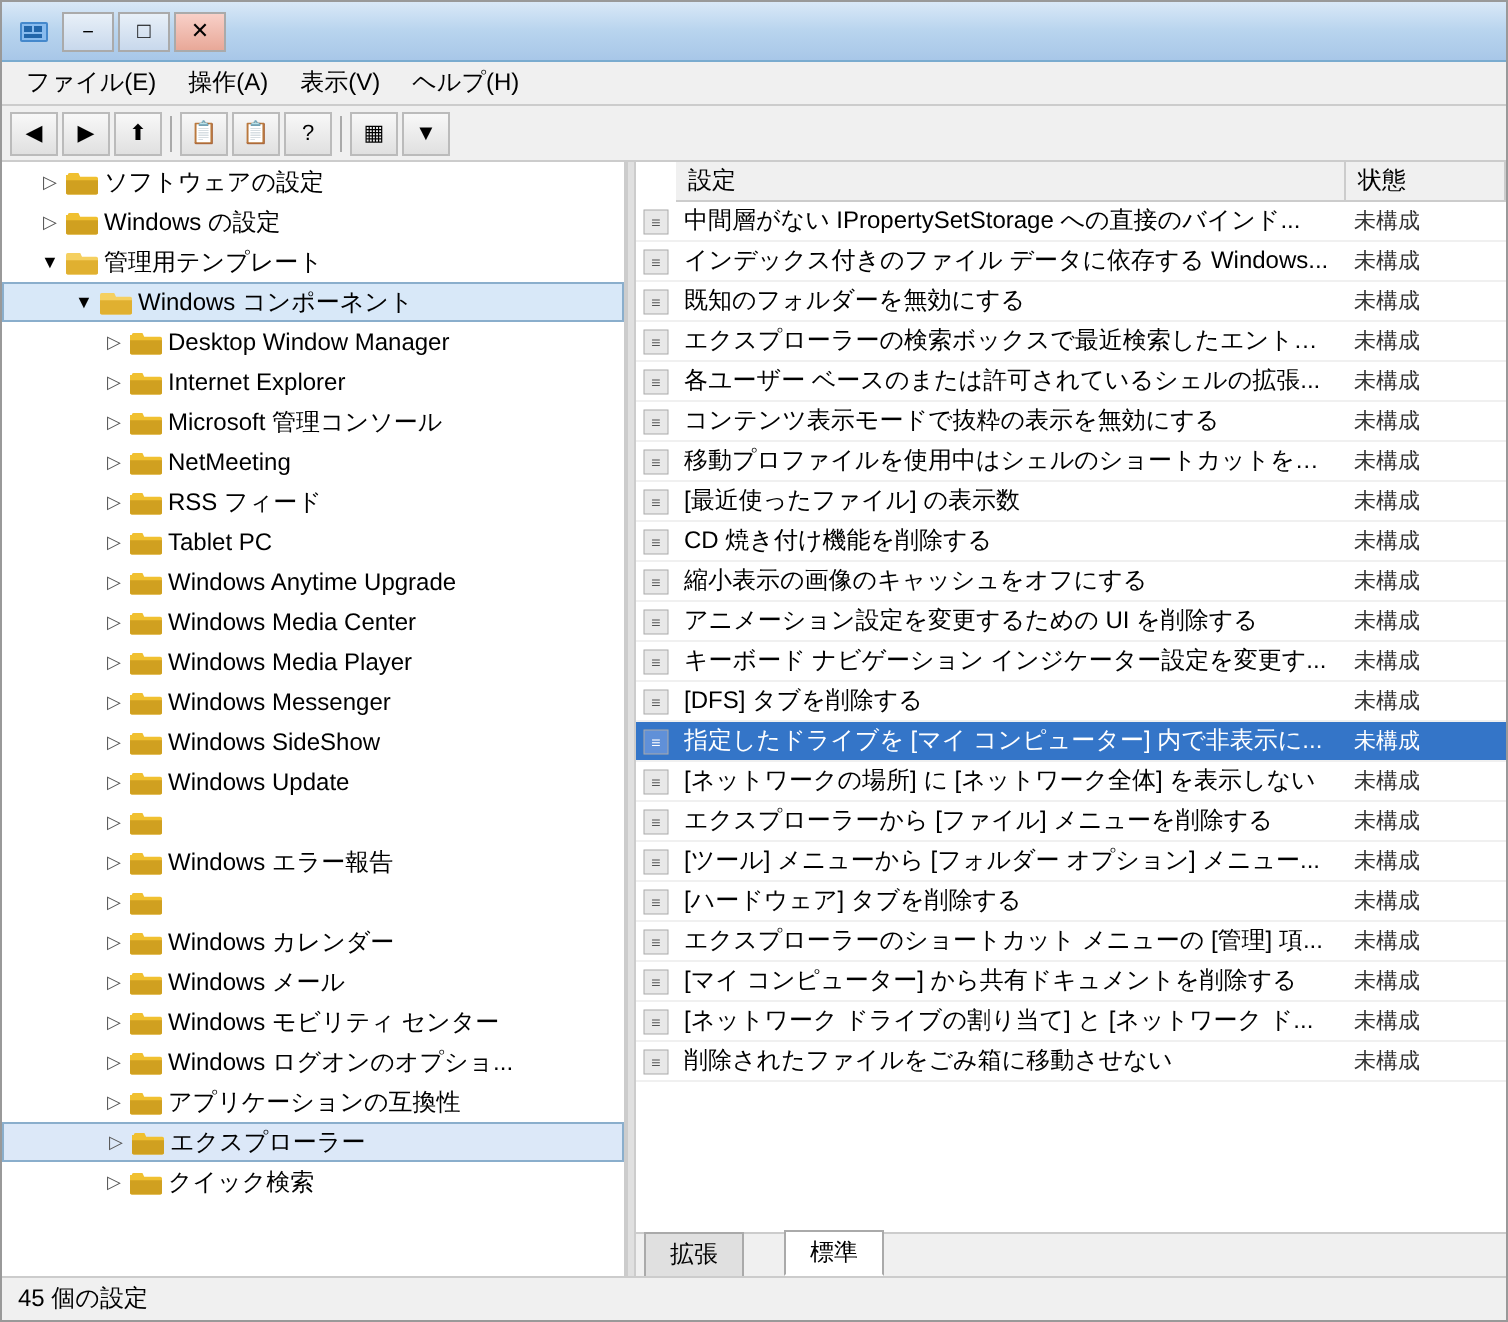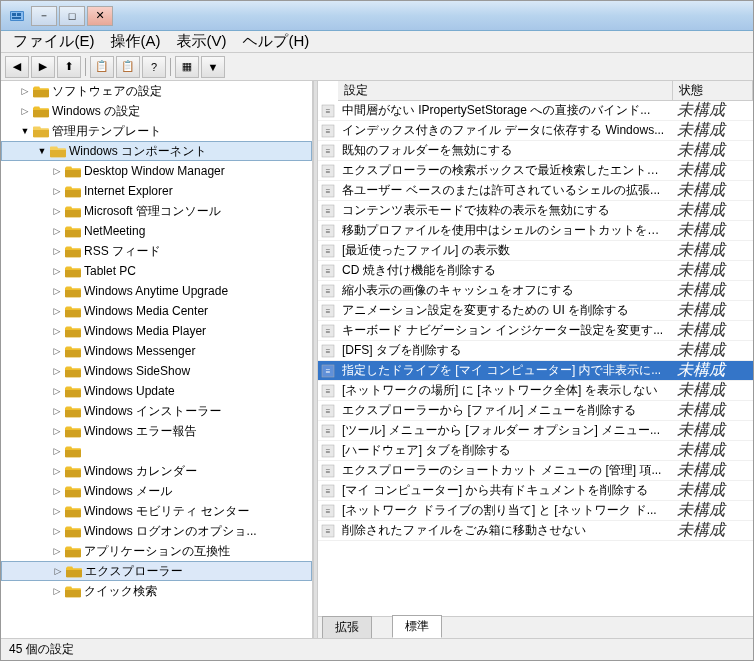--- a/index.html
+++ b/index.html
@@ -55,21 +55,21 @@
       background: #f0f0f0;
       height: 22px;
       display: flex;
       align-items: center;
       border-bottom: 1px solid #ccc;
       padding: 0 4px;
     }
     .menu-item {
       padding: 18px 8px;
       cursor: pointer;
-      font-size: 15px;
+      font-size: 12px;
     }
 
     .toolbar {
       height: 28px;
       background: #f0f0f0;
       border-bottom: 1px solid #ccc;
       display: flex;
       align-items: center;
       padding: 0 4px;
       gap: 2px;
@@ -175,24 +175,23 @@
     .row-text {
       flex: 1;
       padding: 16px 4px;
       white-space: nowrap;
       overflow: hidden;
       text-overflow: ellipsis;
       font-size: 12px;
     }
     .row-status {
       width: 80px;
-      font-size: 16px;
+      font-size: 11px;
       color: #333;
       padding: 0 4px;
-      font-style: italic;
     }
 
     
     .tab-bar {
       height: 22px;
       background: #f0f0f0;
       border-top: 1px solid #ccc;
       display: flex;
       align-items: flex-end;
       padding: 0 4px;
@@ -504,21 +503,20 @@
         <span class="tree-indent"></span>
         <span class="tree-indent"></span>
         <span class="tree-indent"></span>
         <span class="tree-expander">▷</span>
         <span class="tree-folder-icon">
           <svg class="folder-svg" viewBox="0 0 18 14">
               <path class="folder-yellow" d="M1 3 Q1 2 2 2 L7 2 L8 4 L17 4 Q18 4 18 5 L18 13 Q18 14 17 14 L1 14 Q0 14 0 13 L0 3 Z"></path>
               <path class="folder-dark" d="M0 6 L18 6 L18 13 Q18 14 17 14 L1 14 Q0 14 0 13 Z"></path>
             </svg>
         </span>
-        <span>Windows インストーラー</span>
       </div>
 
       <div class="tree-item">
         <span class="tree-indent"></span>
         <span class="tree-indent"></span>
         <span class="tree-indent"></span>
         <span class="tree-expander">▷</span>
         <span class="tree-folder-icon">
           <svg class="folder-svg" viewBox="0 0 18 14">
               <path class="folder-yellow" d="M1 3 Q1 2 2 2 L7 2 L8 4 L17 4 Q18 4 18 5 L18 13 Q18 14 17 14 L1 14 Q0 14 0 13 L0 3 Z"></path>

